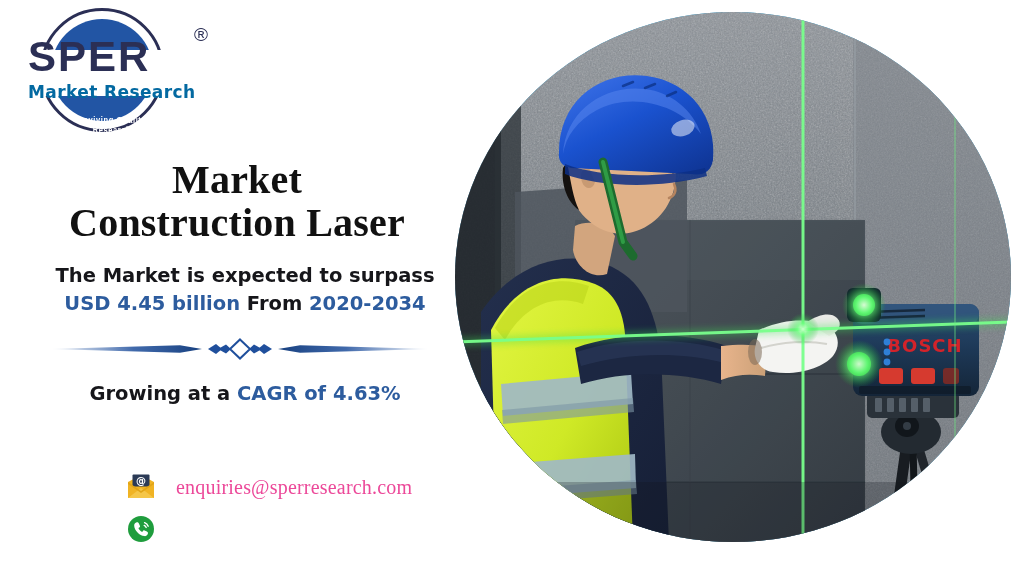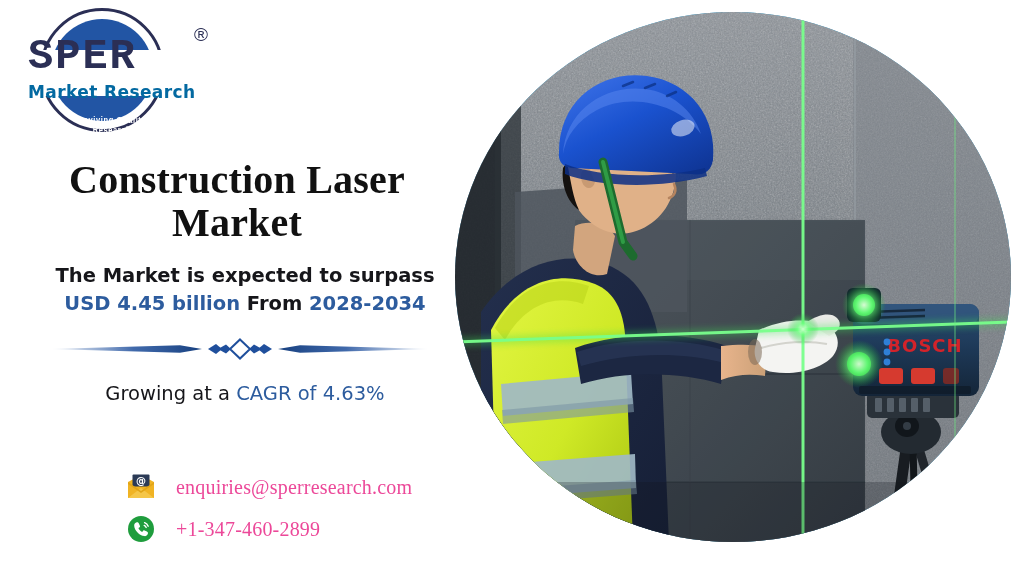--- a/index.html
+++ b/index.html
@@ -22,21 +22,21 @@
     border-radius:50%;
     background:
       linear-gradient(to bottom,#2255a4 0%,#2255a4 46%,transparent 46%,transparent 54%,#2255a4 54%,#2255a4 100%);
   }
   .logo-white-band {
     position:absolute; left:6px; top:44px; width:206px; height:46px;
     background:#fff;
   }
   .logo-sper {
     position:absolute; left:10px; top:30px; width:180px;
-    font-family:Liberation Mono, monospace;
+    font-family:Liberation Sans, sans-serif;
     font-weight:bold; font-size:42px; letter-spacing:2px;
     color:#2b2f55; line-height:1;
   }
   .logo-mr {
     position:absolute; left:10px; top:78px; width:190px;
     font-family:"DejaVu Sans", sans-serif;
     font-weight:bold; font-size:17px; letter-spacing:0.4px;
     color:#0369a1; line-height:1;
   }
   .logo-reg {
@@ -80,21 +80,21 @@
   .divider {
     position:absolute; left:40px; top:336px; width:400px; height:26px;
   }
   .divider svg { display:block; width:400px; height:26px; }
 
   
   .cagr {
     position:absolute; left:36px; top:382px; width:418px;
     text-align:center;
     font-family:"DejaVu Sans", sans-serif;
-    font-weight:normal;
+    font-weight:bold;
     font-size:19.5px;
     color:#16161a;
   }
 
   
   .contacts { position:absolute; left:124px; top:466px; width:340px; }
   .contact-row { display:flex; align-items:center; height:42px; }
   .contact-icon { width:34px; height:30px; flex:0 0 34px; position:relative; }
   .contact-text {
     margin-left:18px;
@@ -131,27 +131,27 @@
     <div class="logo-tagline">
       <span>Reviving Quality Research</span>
     </div>
     <div class="logo-white-band"></div>
     <div class="logo-sper">SPER</div>
     <div class="logo-mr">Market Research</div>
     <div class="logo-reg">®</div>
   </div>
 
   <div class="title">
+    <div>Market</div>
     <div>Construction Laser</div>
-    <div>Market</div>
   </div>
 
   <div class="subtitle">
     <span>The Market is expected to surpass </span><span class="accent">USD</span>
-    <span class="accent">4.45 billion</span><span> From </span><span class="accent">2028-2034</span>
+    <span class="accent">4.45 billion</span><span> From </span><span class="accent">2020-2034</span>
   </div>
 
   <div class="divider">
     <svg viewBox="0 0 400 26" xmlns="http://www.w3.org/2000/svg">
       <defs>
         <linearGradient id="gL" x1="0" y1="0" x2="1" y2="0">
           <stop offset="0%" stop-color="#2255a4" stop-opacity="0"></stop>
           <stop offset="55%" stop-color="#1f4f9c" stop-opacity="0.85"></stop>
           <stop offset="100%" stop-color="#17407f" stop-opacity="1"></stop>
         </linearGradient>
@@ -200,21 +200,20 @@
         <svg class="ph" viewBox="0 0 28 28" xmlns="http://www.w3.org/2000/svg">
           <circle cx="14" cy="14" r="13" fill="#1f9d3d"></circle>
           <path d="M9.2,7.5 c1.6,-0.6 2.4,0.2 2.9,1.4 l0.8,1.9 c0.3,0.7 0.1,1.2 -0.5,1.6 l-1,0.7
                    c0.7,1.8 2,3.1 3.8,3.8 l0.7,-1 c0.4,-0.6 0.9,-0.8 1.6,-0.5 l1.9,0.8
                    c1.2,0.5 2,1.3 1.4,2.9 c-0.5,1.3 -2,2.2 -3.4,2 C12.4,20.4 7.6,15.6 7.2,10.9
                    C7,9.5 7.9,8 9.2,7.5 Z" fill="#ffffff"></path>
           <path d="M17.6,7.6 a6.6,6.6 0 0 1 3.6,3.6" fill="none" stroke="#ffffff" stroke-width="1.4" stroke-linecap="round"></path>
           <path d="M17.2,10.4 a3.7,3.7 0 0 1 2,2" fill="none" stroke="#ffffff" stroke-width="1.4" stroke-linecap="round"></path>
         </svg>
       </span>
-      <span class="contact-text">+1-347-460-2899</span>
     </div>
 
   </div>
 
   <div class="photo">
     <svg viewBox="0 0 556 530" xmlns="http://www.w3.org/2000/svg" preserveAspectRatio="xMidYMid slice">
       <defs>
 
         <filter id="concrete">
           <feTurbulence type="fractalNoise" baseFrequency="0.62" numOctaves="5" seed="7" result="n"></feTurbulence>

